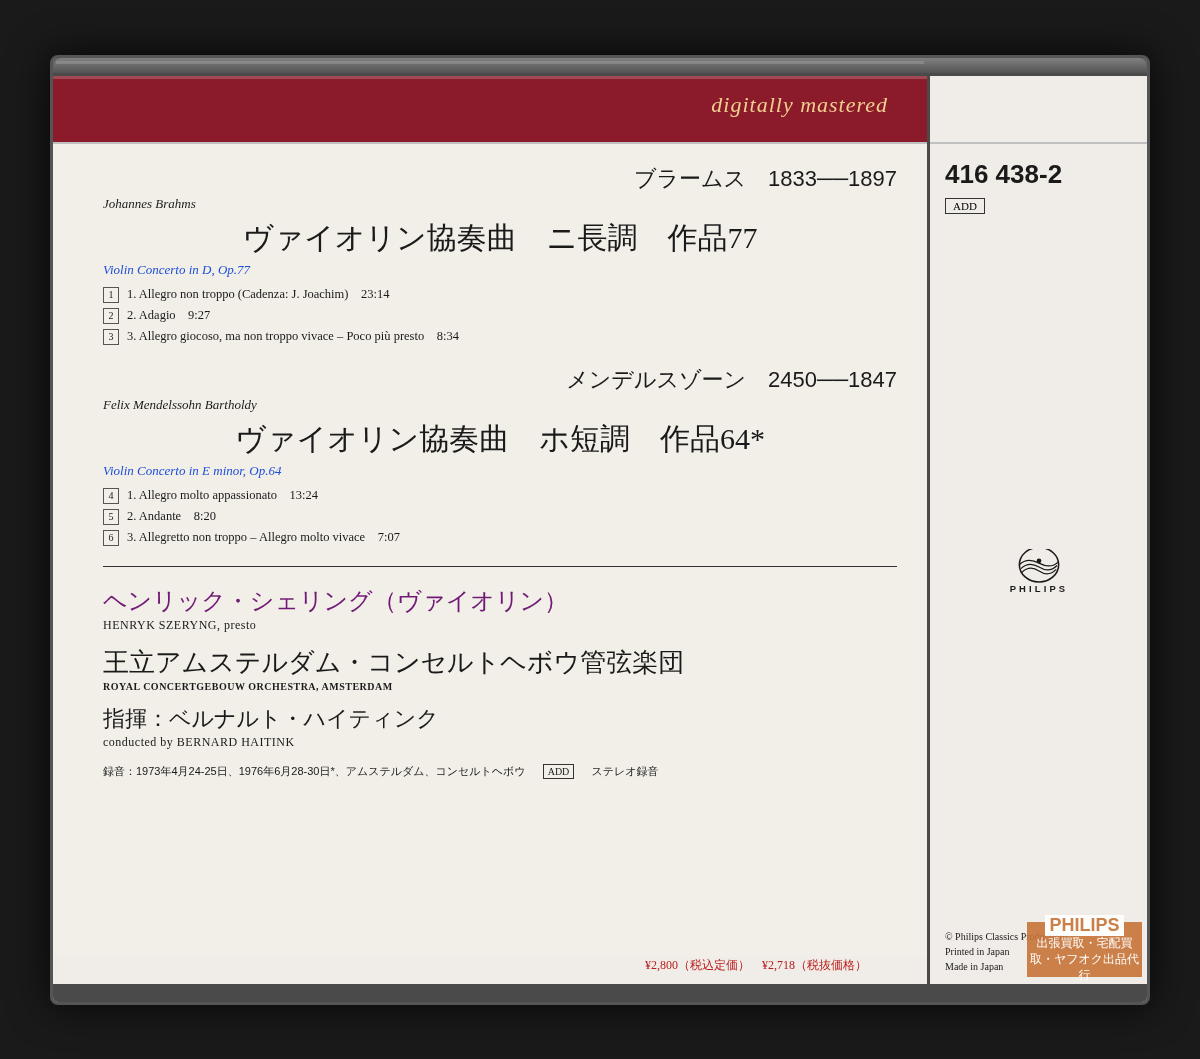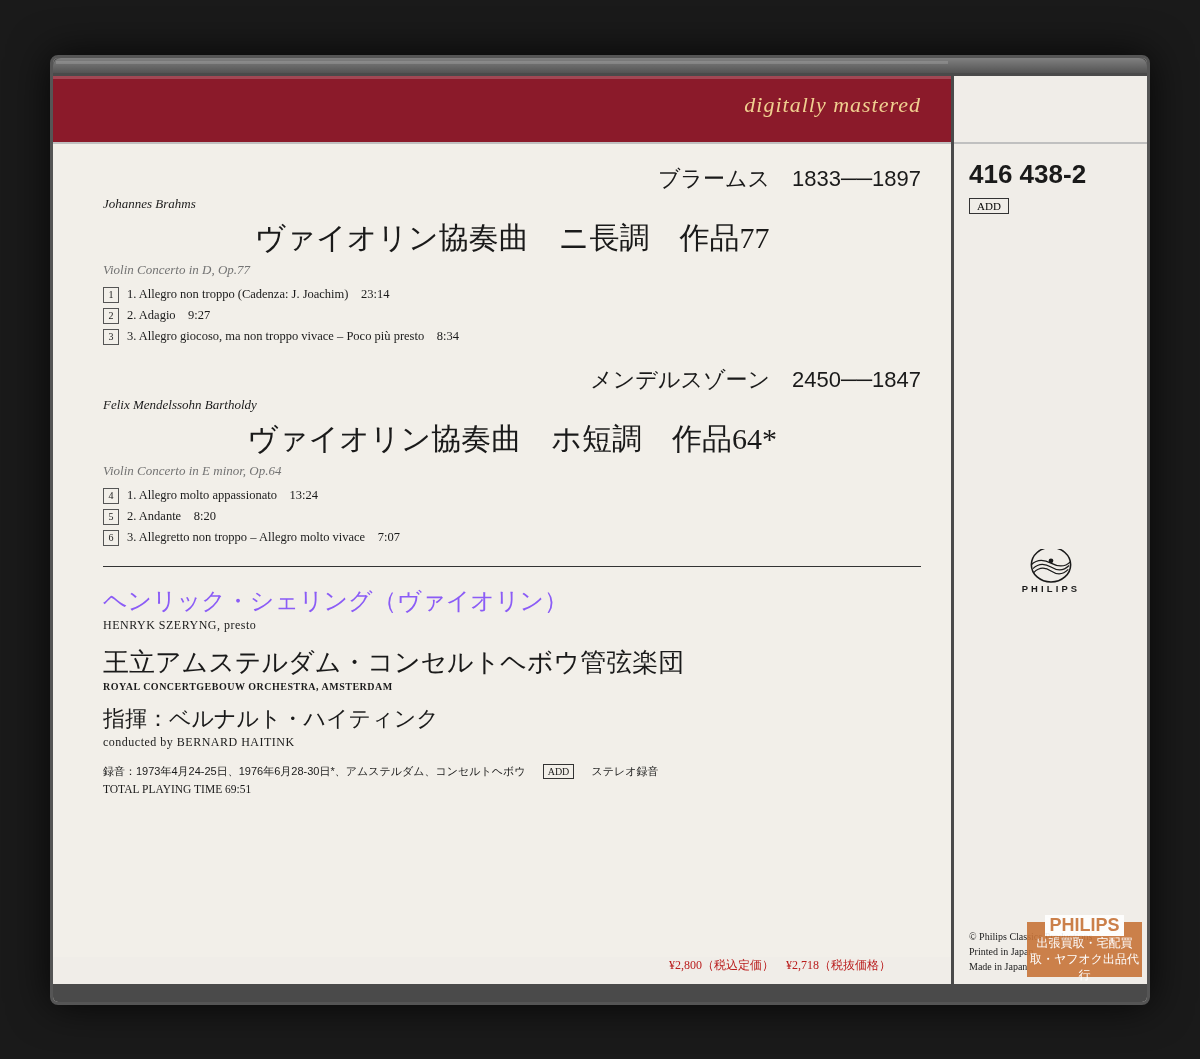--- a/index.html
+++ b/index.html
@@ -58,21 +58,21 @@
       height: 3px;
       background: rgba(255,255,255,0.15);
     }
 
     .red-banner {
       background: #8b1a2a;
       height: 58px;
       display: flex;
       align-items: center;
       justify-content: flex-end;
-      padding-right: 30px;
+      padding-right: 39px;
       position: relative;
     }
 
     .red-banner::before {
       content: '';
       position: absolute;
       top: 0; left: 0; right: 0;
       height: 3px;
       background: rgba(255,255,255,0.2);
     }
@@ -120,21 +120,21 @@
     .concerto-title-jp {
       font-size: 30px;
       color: #1a1a1a;
       font-family: Liberation Serif, serif;
       margin-bottom: 3px;
       text-align: center;
     }
 
     .concerto-title-en {
       font-size: 13px;
-      color: #737373;
+      color: #1d4ed8;
       font-style: italic;
       font-family: 'Times New Roman', serif;
       margin-bottom: 8px;
     }
 
     .track-list {
       list-style: none;
       margin-bottom: 20px;
     }
 
@@ -165,21 +165,21 @@
       border-top: 1.5px solid #333;
       margin: 20px 0 18px 0;
     }
 
     .performer-section {
       margin-bottom: 8px;
     }
 
     .performer-jp {
       font-size: 24px;
-      color: #8b5cf6;
+      color: #701a75;
       font-family: 'MS Gothic', 'Yu Gothic', sans-serif;
       margin-bottom: 1px;
     }
 
     .performer-en {
       font-size: 12px;
       color: #1a1a1a;
       font-family: 'Times New Roman', serif;
       letter-spacing: 0.5px;
       margin-bottom: 12px;
@@ -246,21 +246,21 @@
       font-size: 12px;
       color: #b91c1c;
       text-align: center;
       padding-right: 30px;
       margin-top: auto;
       font-family: Liberation Serif, serif;
     }
 
     
     .right-panel {
-      width: 196px;
+      width: 220px;
       background: #f0ede8;
       border-left: 3px solid #4a4a4a;
       display: flex;
       flex-direction: column;
       padding: 0;
       position: relative;
     }
 
     .right-top-dark {
       height: 18px;
@@ -442,21 +442,20 @@
         <div class="orchestra-en">ROYAL CONCERTGEBOUW ORCHESTRA, AMSTERDAM</div>
         <div class="conductor-jp">指揮：ベルナルト・ハイティンク</div>
         <div class="conductor-en">conducted by BERNARD HAITINK</div>
       </div>
 
       <div class="recording-info">
         <span>録音：1973年4月24-25日、1976年6月28-30日*、アムステルダム、コンセルトヘボウ　</span>
         <span class="add-badge">ADD</span>
         <span>　ステレオ録音</span>
       </div>
-      <div class="total-time">TOTAL PLAYING TIME 69:51</div>
     </div>
 
     <div class="price-row">
       <span class="price-line">¥2,800（税込定価）　¥2,718（税抜価格）</span>
     </div>
 
     <div class="bottom-dark"></div>
   </div>
 
   <div class="right-panel">

